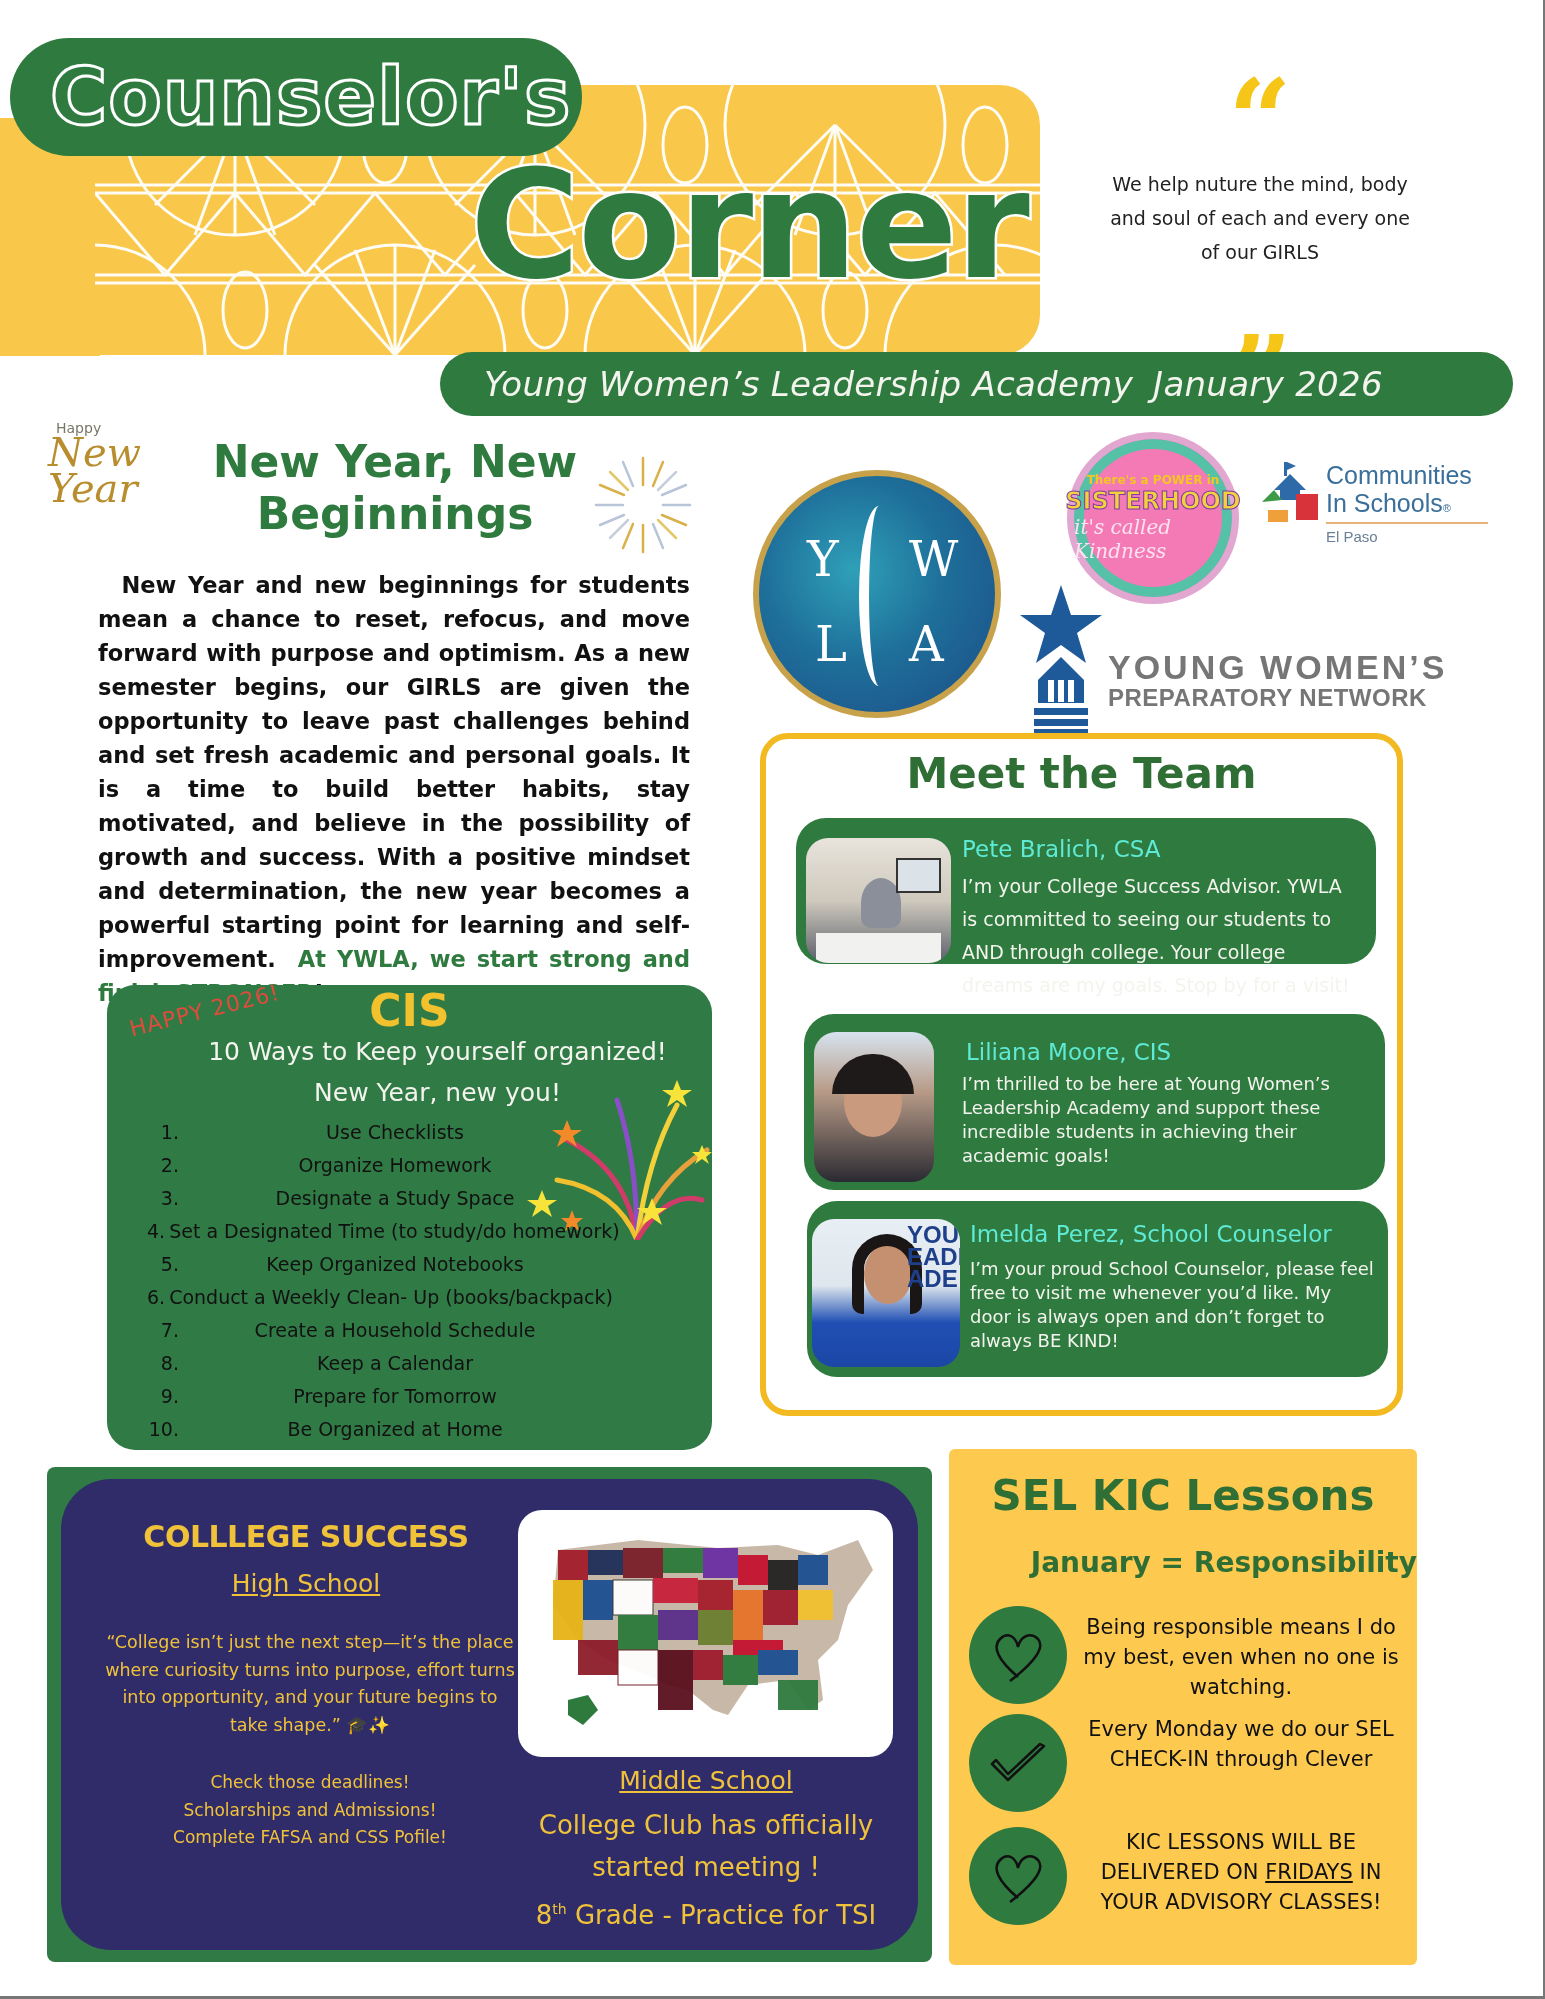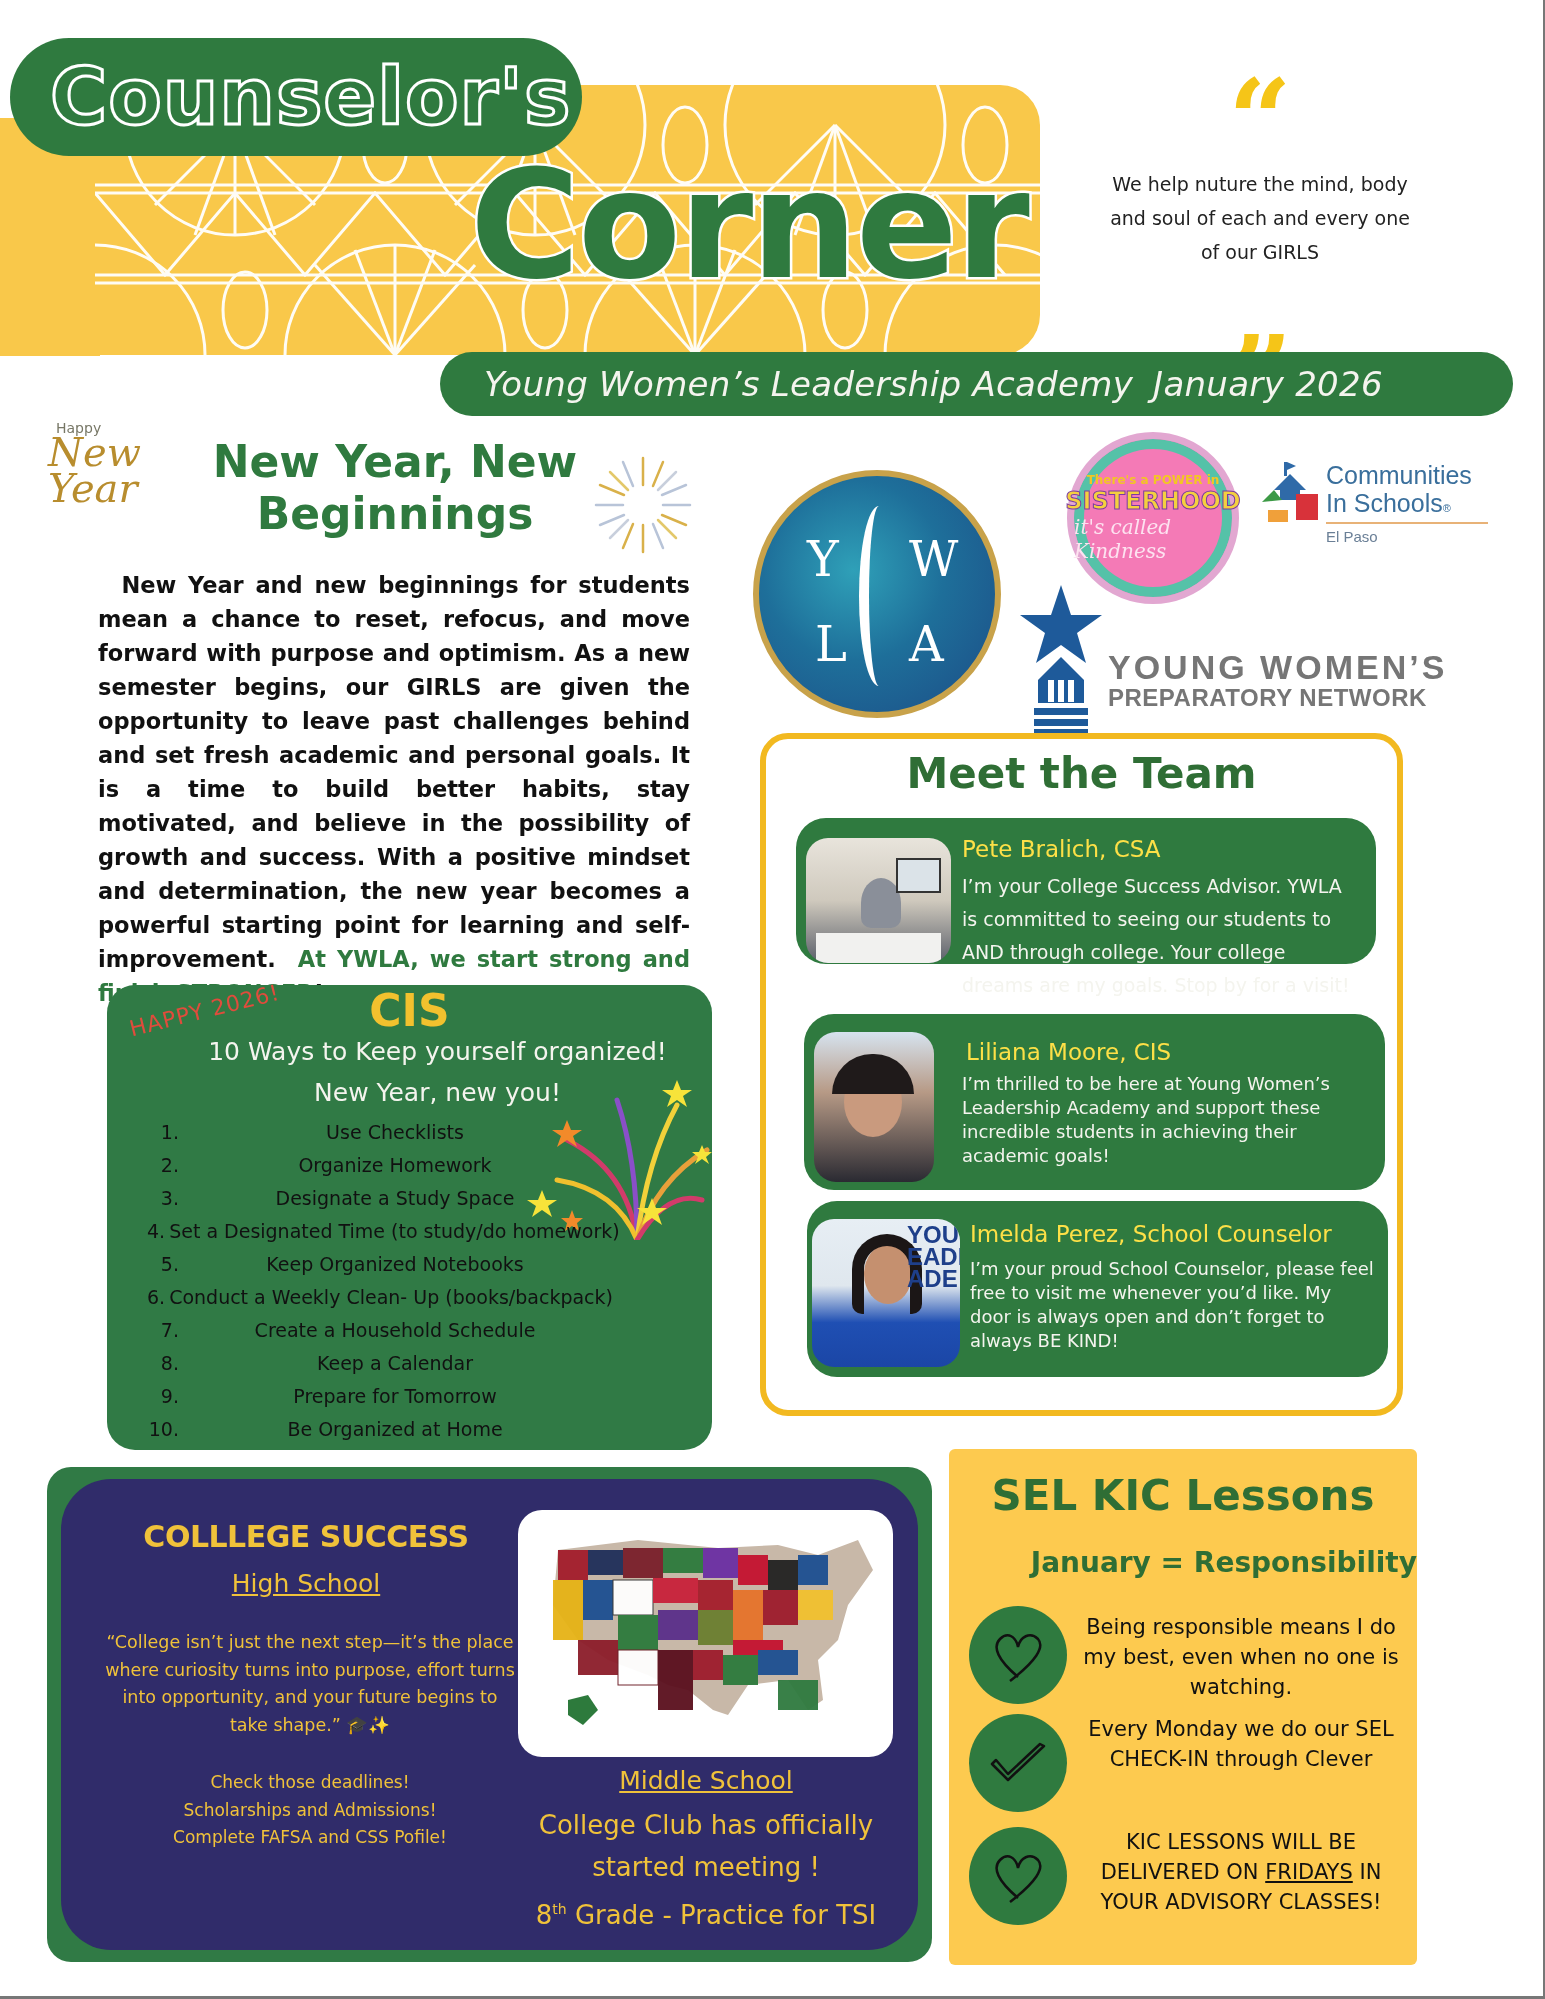--- a/index.html
+++ b/index.html
@@ -58,25 +58,25 @@
   .ywpn-icon { left: 1020px; top: 585px; width: 82px; height: 150px; }
   .ywpn-text { left: 1108px; top: 650px; color: #767676; font-family: "Liberation Sans", sans-serif; font-weight: bold; line-height: 1; }
   .ywpn-line1 { font-size: 34px; letter-spacing: 3px; }
   .ywpn-line2 { font-size: 24px; letter-spacing: 0.5px; margin-top: 2px; }
 
   
   .team-box { left: 760px; top: 733px; width: 643px; height: 683px; border: 6px solid #f2b920; border-radius: 28px; background: #fff; }
   .team-title { left: 0; top: 10px; width: 100%; text-align: center; font-size: 42px; font-weight: bold; color: #2f6e35; }
   .card { position: absolute; background: #2f7a3f; border-radius: 30px; }
   .card-photo { position: absolute; border-radius: 22px; overflow: hidden; }
-  .card-name { position: absolute; color: #fde047; font-size: 23px; }
+  .card-name { position: absolute; color: #5eead4; font-size: 23px; }
   .card-desc { position: absolute; color: #f4f4ee; font-size: 18.5px; line-height: 25px; }
 
   
-  .college-outer { left: 47px; top: 1467px; width: 885px; height: 495px; background: #307a45; border-radius: 24px; }
+  .college-outer { left: 47px; top: 1467px; width: 885px; height: 495px; background: #307a45; border-radius: 8px; }
   .college-inner { position: absolute; left: 14px; top: 12px; right: 14px; bottom: 12px; background: #302c6a; border-radius: 50px; }
   .cs-title { left: 60px; top: 40px; width: 370px; text-align: center; font-size: 30px; font-weight: bold; color: #f0c23a; letter-spacing: -0.5px; }
   .cs-hs { left: 60px; top: 90px; width: 370px; text-align: center; font-size: 25px; color: #f0c23a; text-decoration: underline; }
   .cs-quote { left: 40px; top: 150px; width: 418px; text-align: center; font-size: 17.5px; line-height: 27.5px; color: #f0c23a; }
   .cs-deadlines { left: 40px; top: 290px; width: 418px; text-align: center; font-size: 17px; line-height: 27.5px; color: #f0c23a; }
   .map-card { left: 457px; top: 31px; width: 375px; height: 247px; background: #fff; border-radius: 24px; overflow: hidden; }
   .ms-title { left: 420px; top: 287px; width: 450px; text-align: center; font-size: 25px; color: #f0c23a; text-decoration: underline; }
   .ms-text { left: 420px; top: 325px; width: 450px; text-align: center; font-size: 26px; line-height: 42px; color: #f0c23a; }
   .ms-text sup { font-size: 14px; }
 

